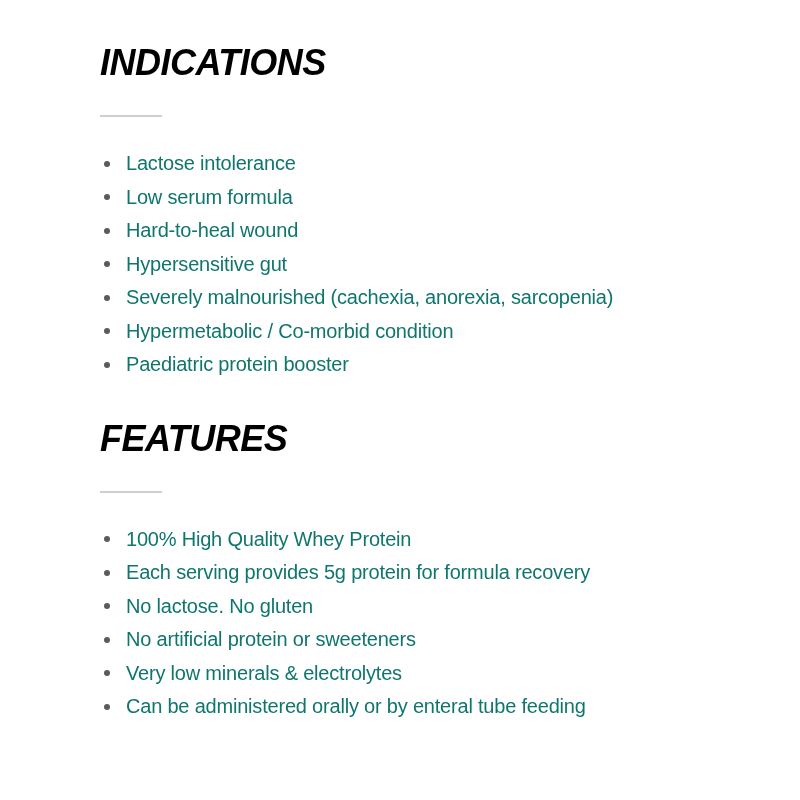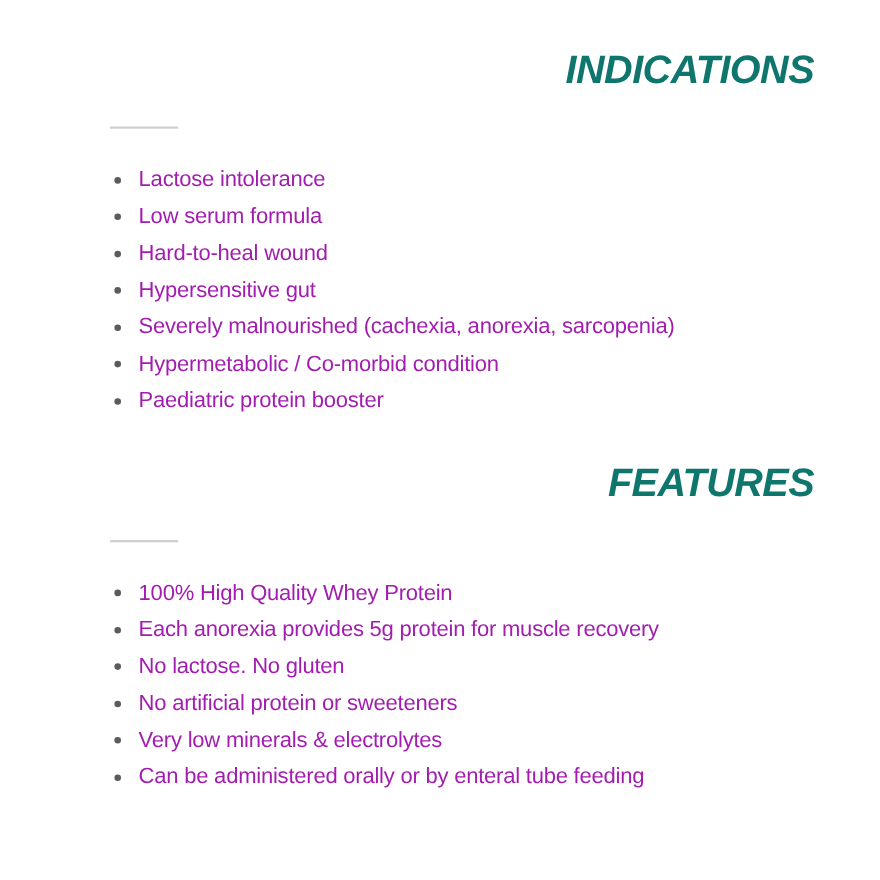--- a/index.html
+++ b/index.html
@@ -14,40 +14,39 @@
     width: 800px;
     height: 800px;
     padding: 44px 60px 0 100px;
   }
   .section-title {
     font-size: 36px;
     line-height: 38px;
     font-weight: bold;
     font-style: italic;
     letter-spacing: -0.5px;
-    color: #0f766e;
-    text-align: right;
+    color: #000000;
   }
   .divider {
     width: 62px;
     height: 2px;
     background: #cfcfcf;
     margin-top: 33px;
     margin-bottom: 30px;
   }
   .bullet-list {
     list-style: none;
   }
   .bullet-list li {
     display: flex;
     align-items: center;
     height: 33.5px;
     font-size: 20px;
     letter-spacing: -0.2px;
-    color: #a21caf;
+    color: #0f766e;
   }
   .bullet-dot {
     flex: 0 0 auto;
     width: 6px;
     height: 6px;
     border-radius: 50%;
     background: #595b5e;
     margin-left: 4px;
     margin-right: 16px;
   }
@@ -98,21 +97,21 @@
   <section class="features-section">
     <h1 class="section-title">FEATURES</h1>
     <div class="divider"></div>
     <ul class="bullet-list">
       <li>
           <span class="bullet-dot"></span>
           <span>100% High Quality Whey Protein</span>
         </li>
       <li>
           <span class="bullet-dot"></span>
-          <span>Each anorexia provides 5g protein for muscle recovery</span>
+          <span>Each serving provides 5g protein for formula recovery</span>
         </li>
       <li>
           <span class="bullet-dot"></span>
           <span>No lactose. No gluten</span>
         </li>
       <li>
           <span class="bullet-dot"></span>
           <span>No artificial protein or sweeteners</span>
         </li>
       <li>

